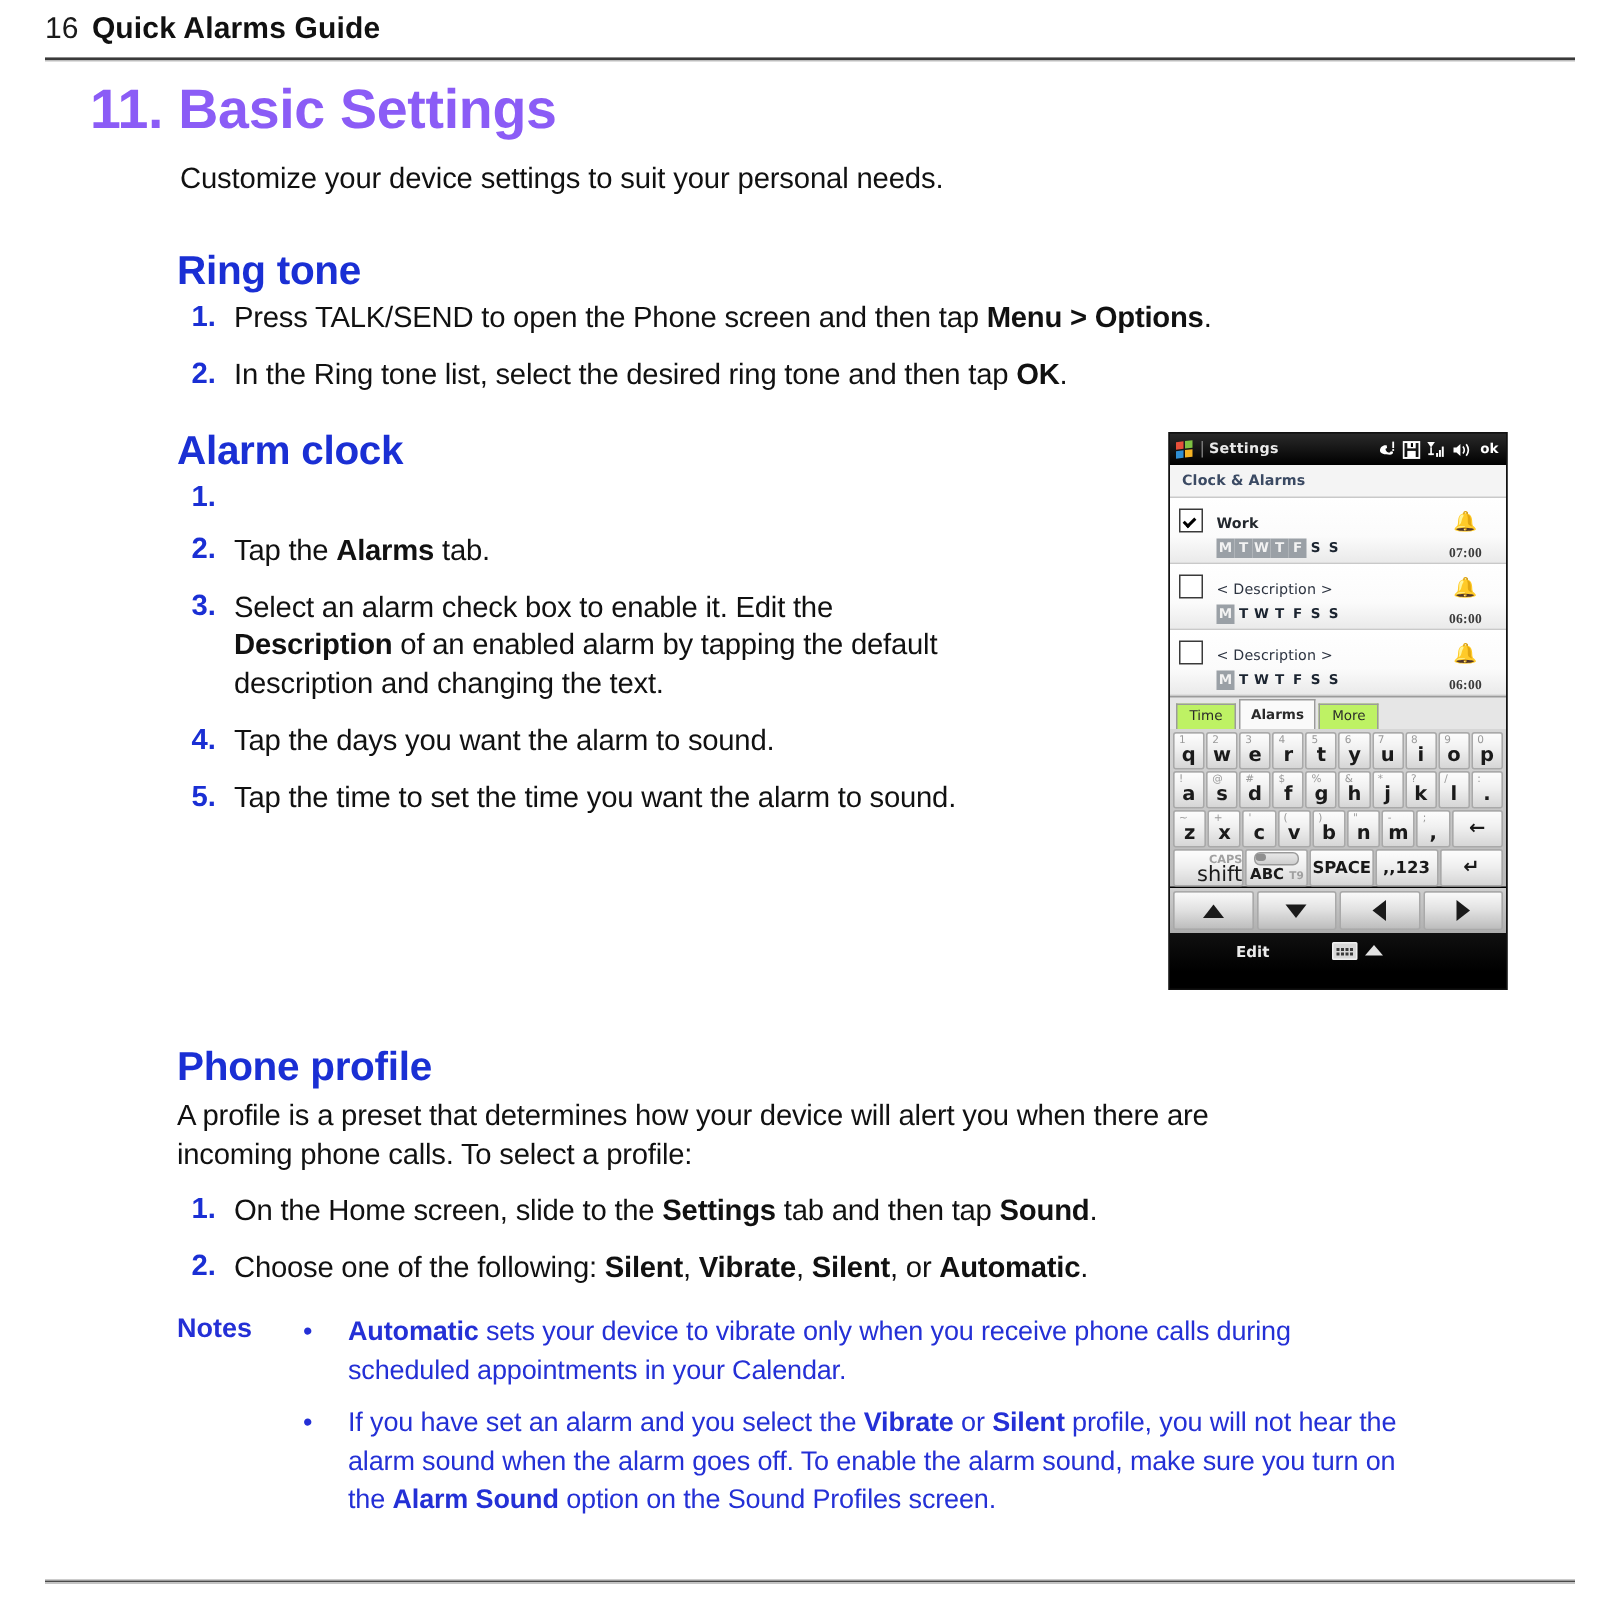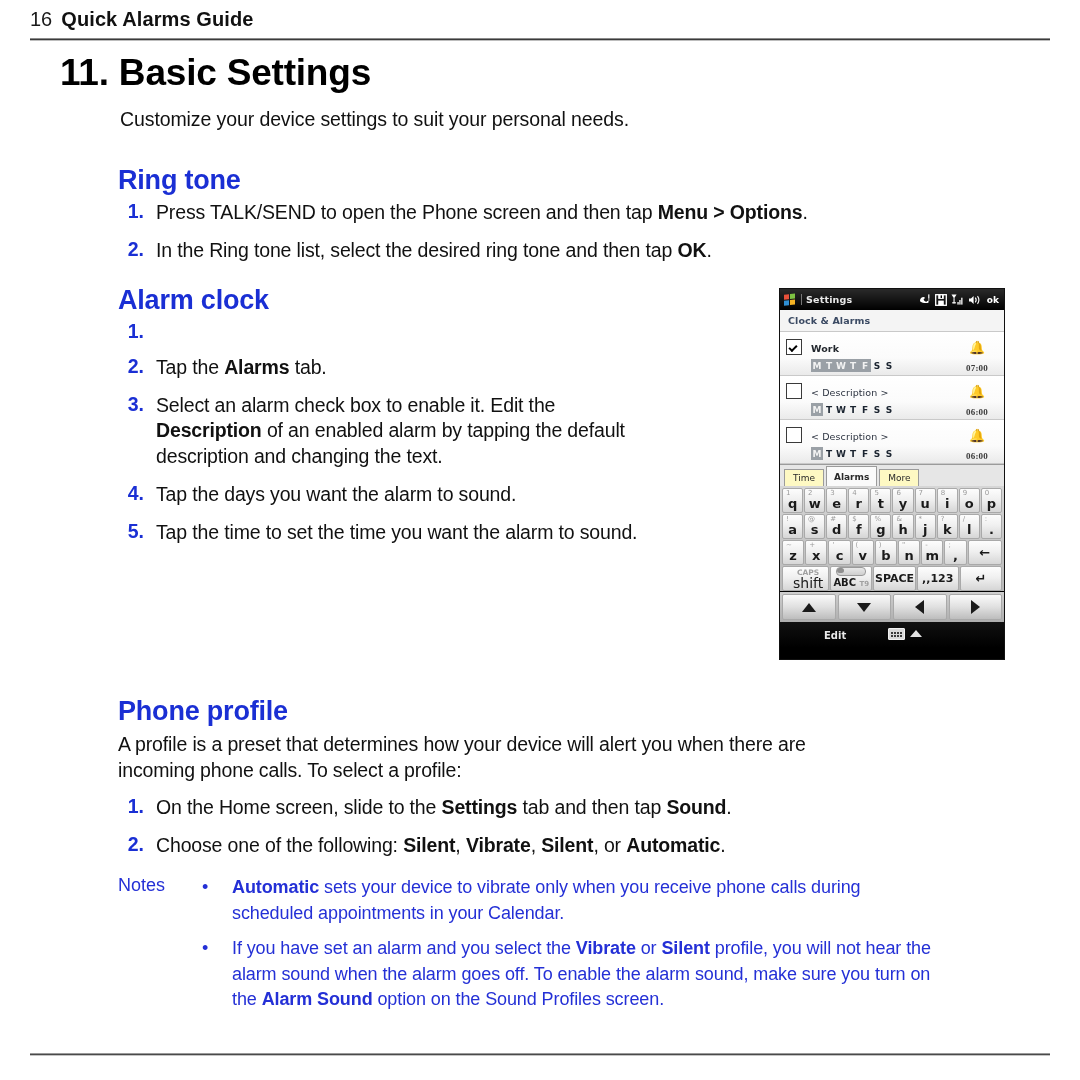--- a/index.html
+++ b/index.html
@@ -18,38 +18,38 @@
   .hdr{position:absolute;left:30px;top:8px;display:flex;align-items:baseline;gap:9px;}
   .hdr-num{font-size:20px;font-weight:400;letter-spacing:0px;color:#1a1a1a;}
   .hdr-title{font-size:20px;font-weight:bold;color:#111;letter-spacing:.1px;}
   .rule-top{position:absolute;left:30px;top:38px;width:1020px;height:3px;
     background:linear-gradient(to bottom,#8b8b8b 0,#8b8b8b 1px,#3a3a3a 1px,#3a3a3a 2px,#bdbdbd 2px,#bdbdbd 3px);}
   .rule-bottom{position:absolute;left:30px;top:1053px;width:1020px;height:3px;
     background:linear-gradient(to bottom,#9a9a9a 0,#9a9a9a 1px,#4a4a4a 1px,#4a4a4a 2px,#c4c4c4 2px,#c4c4c4 3px);}
 
   
   .h1{position:absolute;left:60px;top:52px;font-size:37px;font-weight:bold;
-      color:#000000;letter-spacing:-.2px;white-space:nowrap;}
+      color:#8b5cf6;letter-spacing:-.2px;white-space:nowrap;}
   .h2{font-size:27px;font-weight:bold;color:#1a2fd4;letter-spacing:-.2px;white-space:nowrap;}
 
   .intro{position:absolute;left:120px;top:108px;font-size:19.5px;color:#111;letter-spacing:-.1px;white-space:nowrap;}
 
   
   .olist{position:absolute;}
   .li{display:flex;margin-bottom:12px;}
   .li .num{width:38px;flex:none;color:#1a2fd4;font-weight:bold;font-size:19.5px;text-align:right;padding-right:12px;box-sizing:border-box;}
   .li .txt{font-size:19.5px;color:#111;line-height:1.32;letter-spacing:-.15px;}
   .li .txt b{font-weight:bold;}
 
   .para{position:absolute;font-size:19.5px;color:#111;line-height:1.35;letter-spacing:-.15px;}
 
   
   .notes{position:absolute;left:118px;top:875px;width:900px;color:#2430d6;}
   .notes-row{display:flex;}
-  .notes-label{width:84px;flex:none;font-weight:normal;font-size:18px;color:#2430d6;}
+  .notes-label{width:84px;flex:none;font-weight:bold;font-size:18px;color:#2430d6;}
   .notes-items{flex:1;}
   .note{display:flex;margin-bottom:10px;}
   .note .bul{width:30px;flex:none;font-size:18px;line-height:1.42;color:#2430d6;}
   .note .ntxt{font-size:18px;line-height:1.42;color:#2430d6;letter-spacing:-.1px;}
   .note .ntxt b{font-weight:bold;}
   .note.indent{margin-left:84px;}
 
   
   .device{position:absolute;left:779px;top:288px;width:226px;height:372px;
           background:#000;border:1px solid #111;box-sizing:border-box;
@@ -88,36 +88,36 @@
   .day{width:12px;height:13px;display:flex;align-items:center;justify-content:center;
        font-size:9px;font-weight:bold;color:#1b2430;}
   .day.sel{background:#9aa0a6;color:#f2f2f2;}
   .alarm-right{position:absolute;right:7px;top:5px;text-align:center;width:40px;}
   .bell{font-size:13px;line-height:13px;color:#d9531e;}
   .atime{font-size:9px;color:#3a3a3a;font-weight:bold;margin-top:19px;letter-spacing:.2px;font-family:Liberation Serif, serif;}
 
   .tabs{height:22px;background:#e6e6e6;border-top:1px solid #9b9b9b;
         display:flex;align-items:flex-end;padding-left:4px;box-sizing:border-box;}
   .tab{height:17px;min-width:40px;padding:0 7px;margin-right:2px;
-       background:#fef9c3;border:1px solid #9b9b9b;border-bottom:none;
+       background:#bef264;border:1px solid #9b9b9b;border-bottom:none;
        display:flex;align-items:center;justify-content:center;
        font-size:9px;color:#2a2a2a;box-sizing:border-box;}
   .tab.active{background:#fafafa;height:20px;font-weight:bold;}
 
   .kb{background:linear-gradient(to bottom,#d6d6d6,#b9b9b9);padding:2px 2px 0 2px;}
   .kb-row{display:flex;gap:1px;margin-bottom:1px;}
   .key{flex:1;height:25px;border-radius:2px;position:relative;
        background:linear-gradient(to bottom,#fdfdfd 0%,#f0f0f0 45%,#d6d6d6 100%);
        border:1px solid #a9a9a9;box-sizing:border-box;
        display:flex;align-items:flex-end;justify-content:center;padding-bottom:1px;}
   .key .main{font-size:13px;font-weight:bold;color:#1a1a1a;line-height:14px;}
   .key .sup{position:absolute;left:3px;top:0px;font-size:7px;color:#9a9a9a;line-height:8px;}
   .key.wide{flex:1.6;}
   .key.func{align-items:center;padding-bottom:0;font-size:13px;color:#222;}
-  .key.shiftkey{align-items:center;flex-direction:column;justify-content:center;padding:0 0 0 5px;}
+  .key.shiftkey{align-items:flex-end;flex-direction:column;justify-content:center;padding:0 0 0 5px;}
   .key.shiftkey .caps{font-size:7.5px;color:#a0a0a0;line-height:9px;font-weight:bold;}
   .key.shiftkey .shf{font-size:14px;font-weight:normal;color:#1a1a1a;line-height:12px;}
   .key.abckey{flex-direction:column;align-items:center;justify-content:center;padding:0;}
   .toggle{width:28px;height:7px;border-radius:4px;border:1px solid #9a9a9a;
           background:linear-gradient(to bottom,#e8e8e8,#cfcfcf);position:relative;margin-bottom:1px;}
   .toggle::after{content:"";position:absolute;left:0px;top:0px;width:7px;height:5px;
           border-radius:3px;background:#8f8f8f;}
   .abc-lbl{font-size:10px;font-weight:bold;color:#1a1a1a;line-height:11px;}
   .abc-lbl .t9{font-size:7px;color:#a0a0a0;font-weight:bold;}
   .key.space .main,.key.k123 .main{font-size:11px;}

